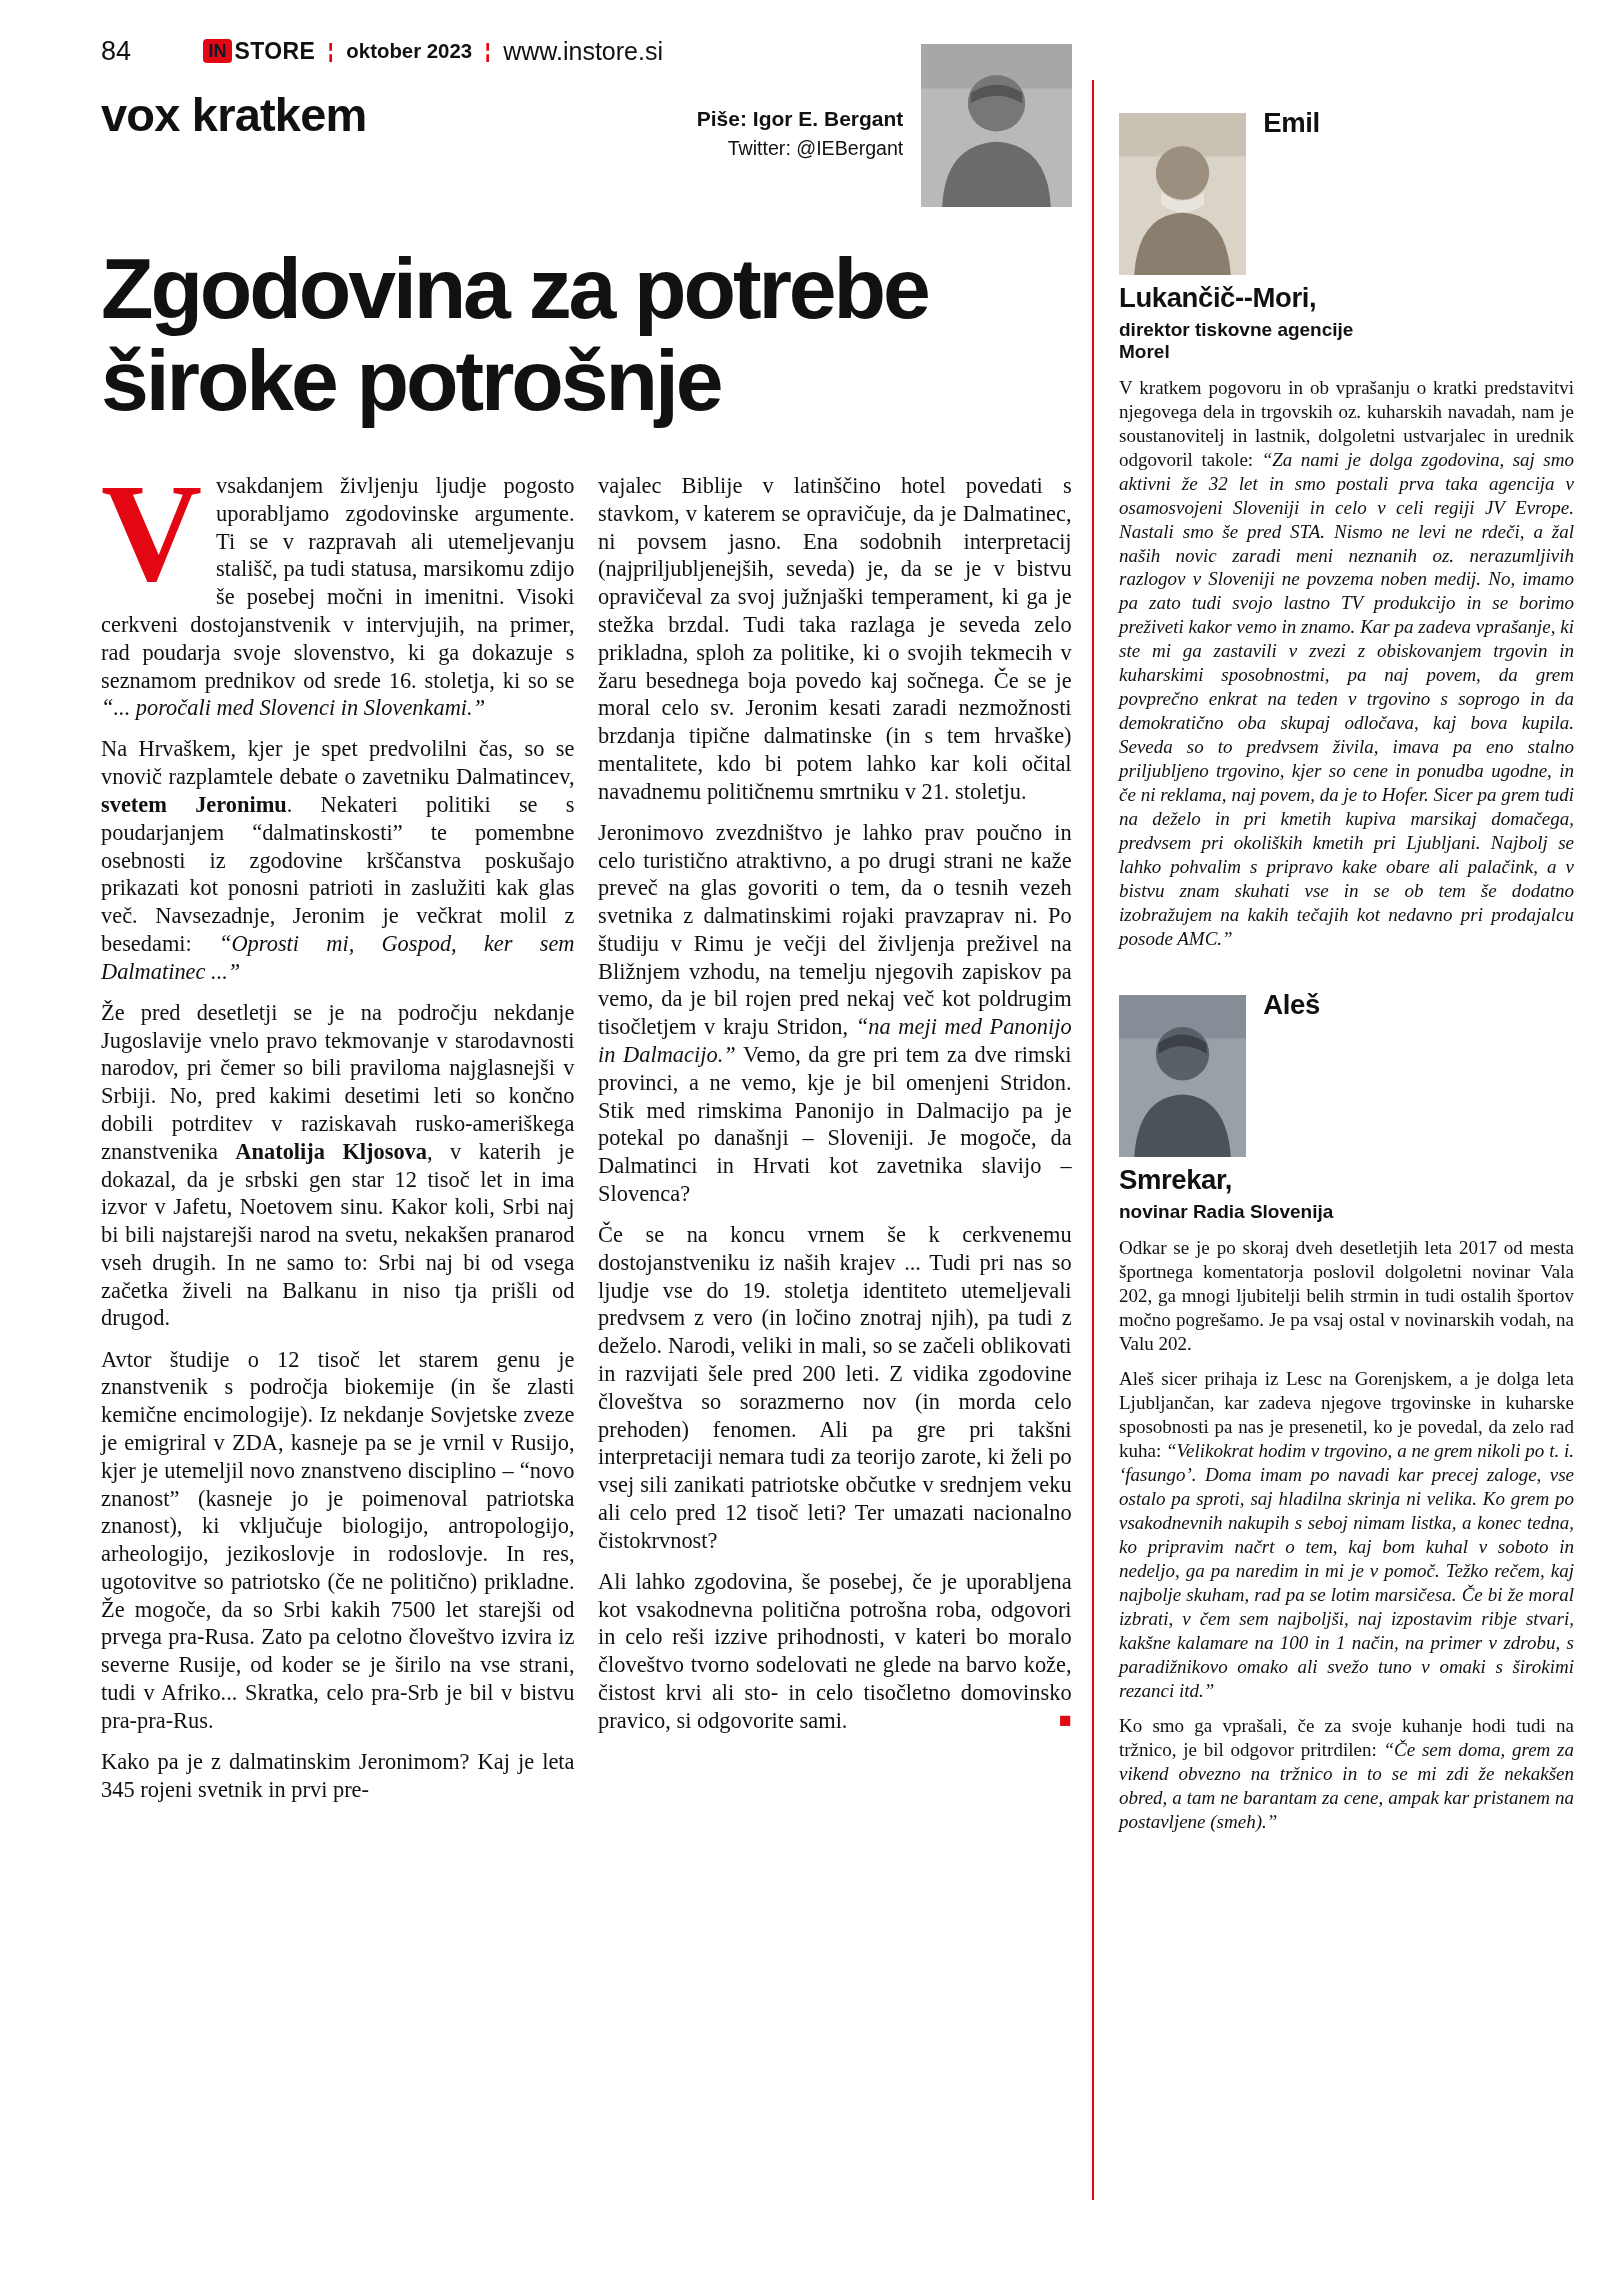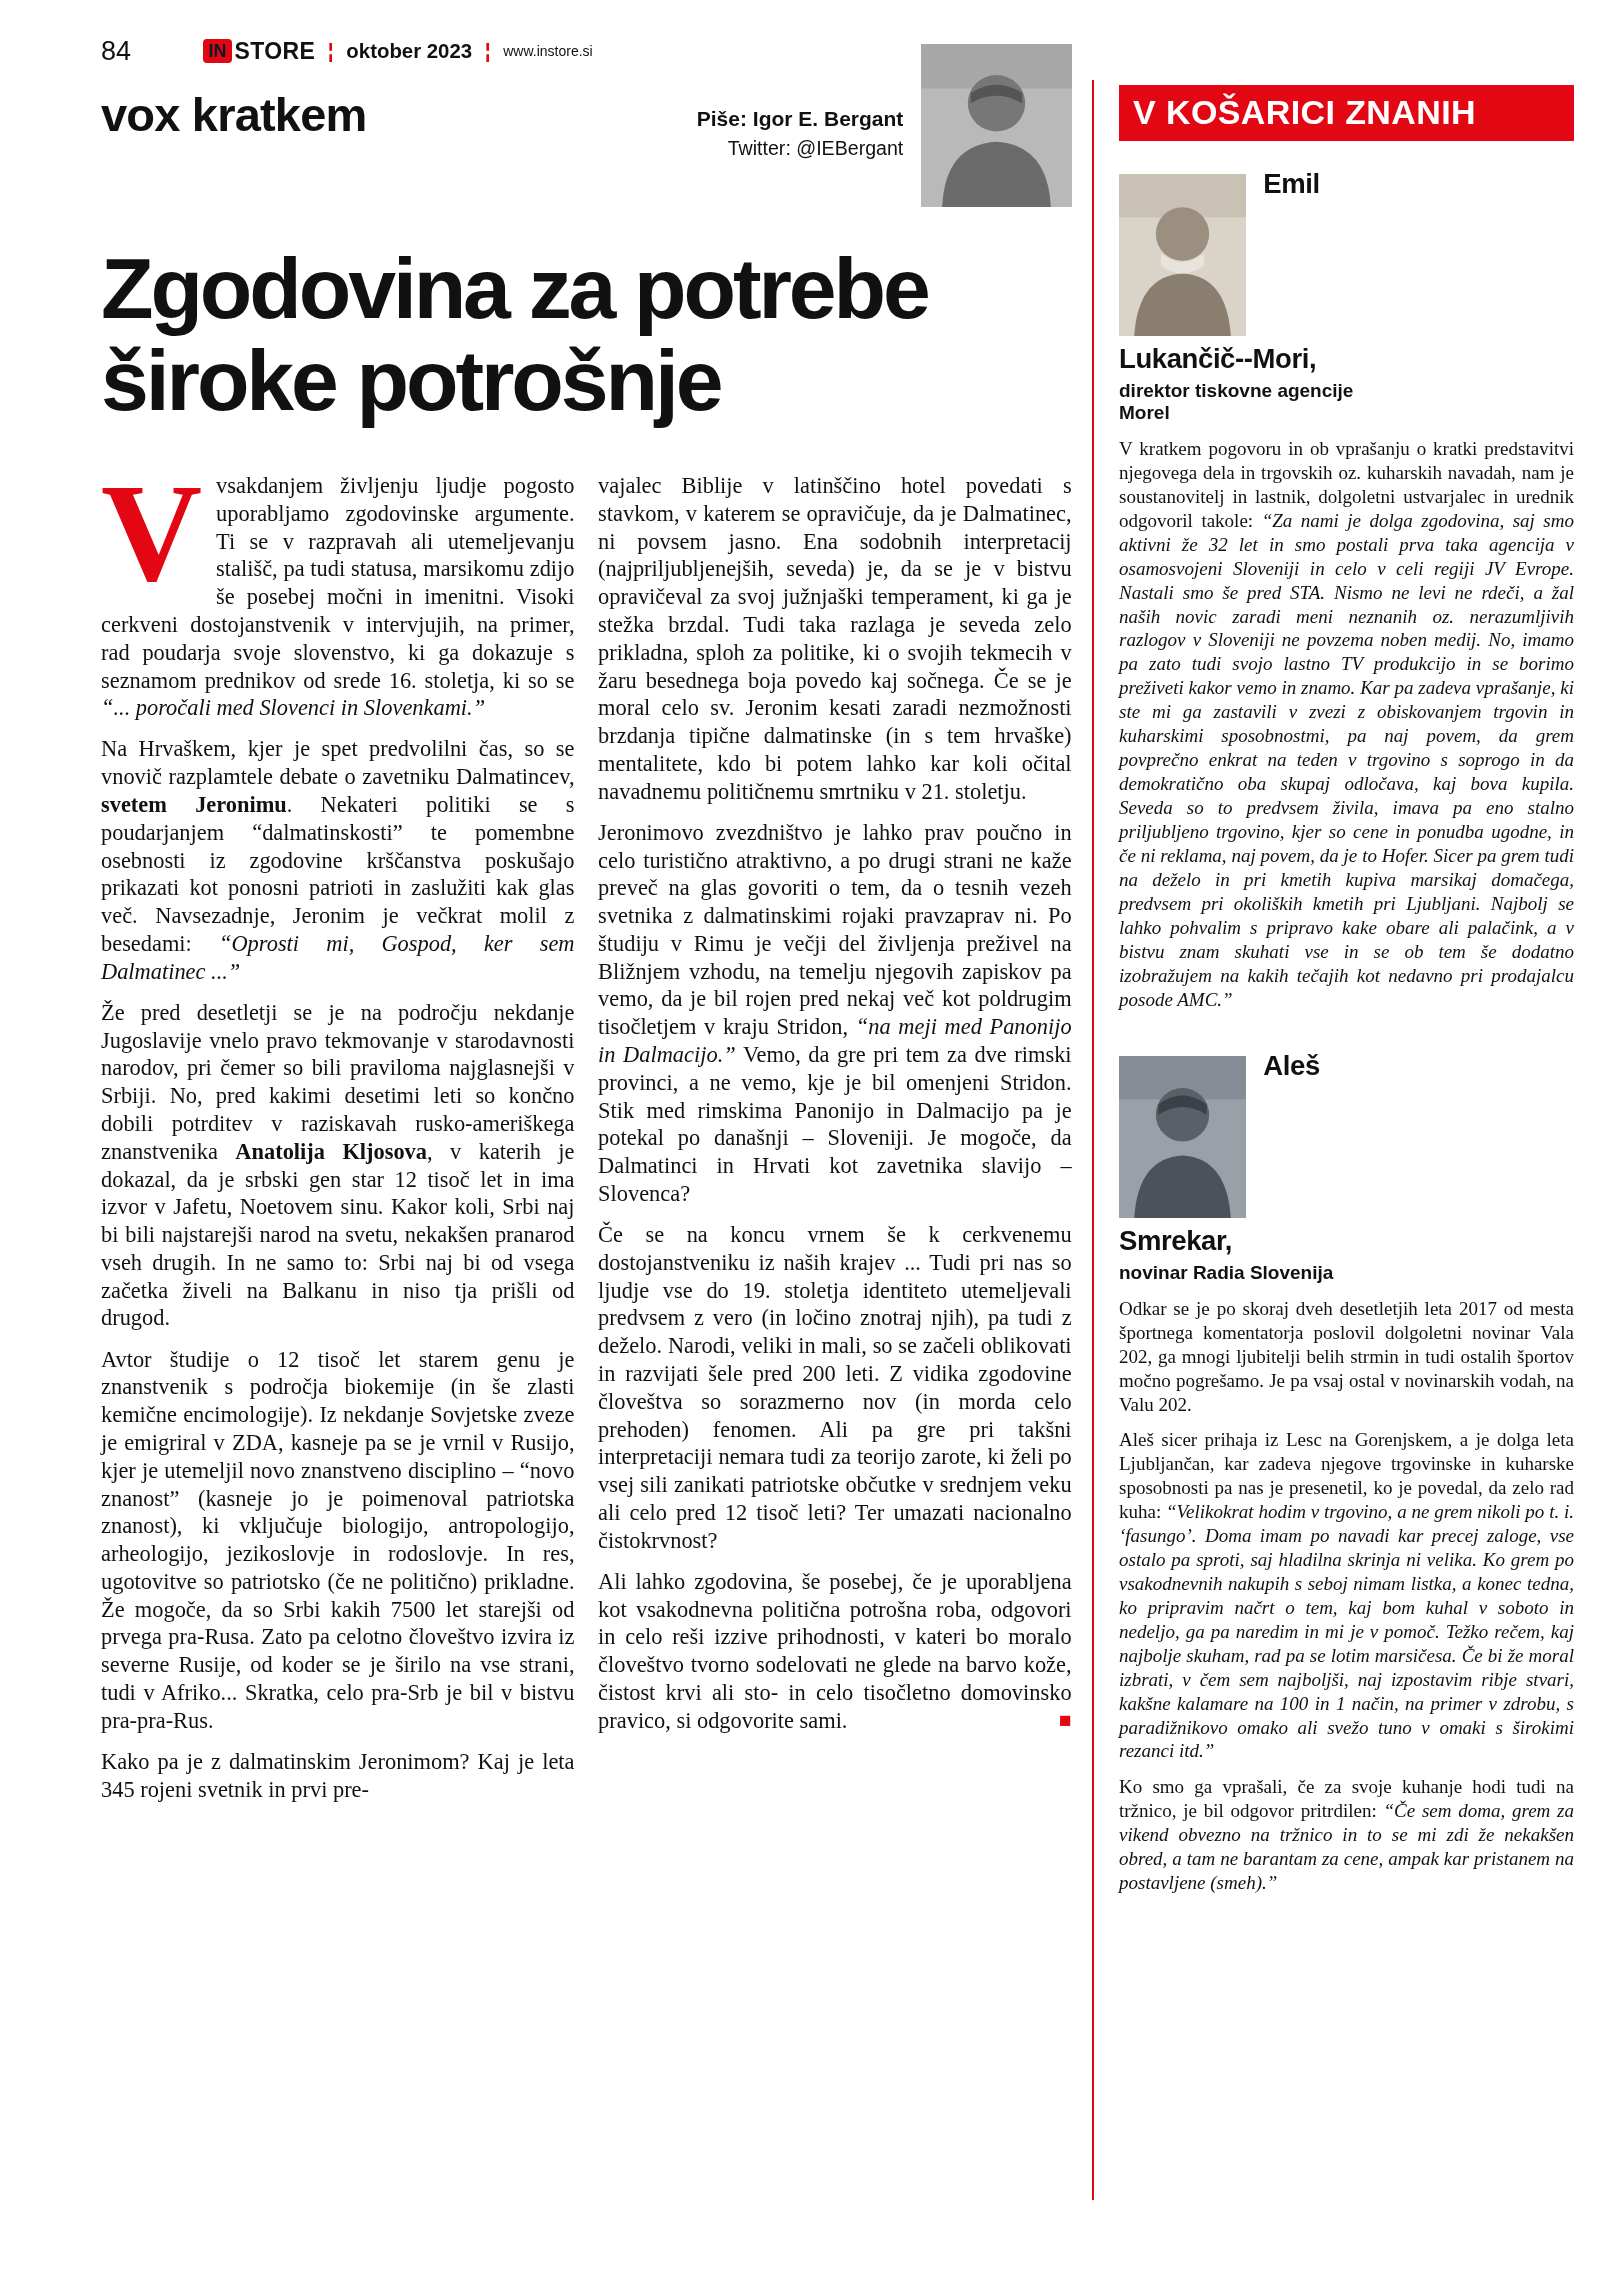--- a/index.html
+++ b/index.html
@@ -14,21 +14,21 @@
   .page { width:1623px; min-height:2295px; padding:33px 49px 31px 101px; position:relative; overflow:hidden; }
 
   
   .topbar { display:flex; align-items:center; height:36px; font-family:"Liberation Sans", sans-serif; }
   .pagenum { font-size:27px; font-weight:normal; margin-right:72px; letter-spacing:0; }
   .brand { display:flex; align-items:center; gap:2.4px; }
   .logo-in { background:var(--accent); color:#0f172a; font-weight:bold; font-size:18px; padding:3.1px 5.5px; border-radius:3.9px; line-height:1; }
   .logo-store { font-weight:bold; font-size:23px; letter-spacing:0.4px; }
   .sep { color:var(--accent); font-size:21px; font-weight:bold; margin:0 12.6px; }
   .issue { font-weight:bold; font-size:20.4px; }
-  .site { font-size:14px; }
+  .site { font-size:25px; }
 
   
   .content { display:flex; margin-top:11px; }
   .main { width:991px; padding-right:20.4px; }
   .sidebar { flex:1; border-left:2.4px solid var(--accent); padding-left:25px; min-height:2120px; }
 
   
   .mainhead { display:flex; justify-content:space-between; align-items:flex-start; }
   .section-title { font-family:"Liberation Sans", sans-serif; font-size:47px; font-weight:bold; letter-spacing:-0.8px; line-height:1; margin-top:11px; }
   .author { display:flex; align-items:flex-start; gap:17.3px; }
@@ -128,21 +128,20 @@
             <p><span>Jeronimovo zvezdništvo je lahko prav poučno in celo turistično atraktivno, a po drugi strani ne kaže preveč na glas govoriti o tem, da o tesnih vezeh svetnika z dalmatinskimi rojaki pravzaprav ni. Po študiju v Rimu je večji del življenja preživel na Bližnjem vzhodu, na temelju njegovih zapiskov pa vemo, da je bil rojen pred nekaj več kot poldrugim tisočletjem v kraju Stridon, </span><span class="i">“na meji med Panonijo in Dalmacijo.”</span><span> Vemo, da gre pri tem za dve rimski provinci, a ne vemo, kje je bil omenjeni Stridon. Stik med rimskima Panonijo in Dalmacijo pa je potekal po današnji – Sloveniji. Je mogoče, da Dalmatinci in Hrvati kot zavetnika slavijo – Slovenca?</span></p>
             <p><span>Če se na koncu vrnem še k cerkvenemu dostojanstveniku iz naših krajev ... Tudi pri nas so ljudje vse do 19. stoletja identiteto utemeljevali predvsem z vero (in ločino znotraj njih), pa tudi z deželo. Narodi, veliki in mali, so se začeli oblikovati in razvijati šele pred 200 leti. Z vidika zgodovine človeštva so sorazmerno nov (in morda celo prehoden) fenomen. Ali pa gre pri takšni interpretaciji nemara tudi za teorijo zarote, ki želi po vsej sili zanikati patriotske občutke v srednjem veku ali celo pred 12 tisoč leti? Ter umazati nacionalno čistokrvnost?</span></p>
             <p><span>Ali lahko zgodovina, še posebej, če je uporabljena kot vsakodnevna politična potrošna roba, odgovori in celo reši izzive prihodnosti, v kateri bo moralo človeštvo tvorno sodelovati ne glede na barvo kože, čistost krvi ali sto- in celo tisočletno domovinsko pravico, si odgovorite sami.</span><span class="endmark">■</span></p>
           </div>
       </div>
 
     </main>
 
     <aside class="sidebar">
 
-      <div class="sidebar-head">V KOŠARICI ZNANIH</div>
 
       <section class="profile">
         <div class="photo pphoto">
           <svg viewBox="0 0 100 127" preserveAspectRatio="none">
             <rect x="0" y="0" width="100" height="127" fill="#d9d3c8"></rect>
             <rect x="0" y="0" width="100" height="34" fill="#c8c1b4"></rect>
             <circle cx="50" cy="47" r="21" fill="#9b8f80"></circle>
             <path d="M12 127 Q15 80 50 78 Q85 80 88 127 Z" fill="#8a7e6f"></path>
             <path d="M33 62 Q50 76 67 62 L67 72 Q50 84 33 72 Z" fill="#e8e4dc"></path>
           </svg>

